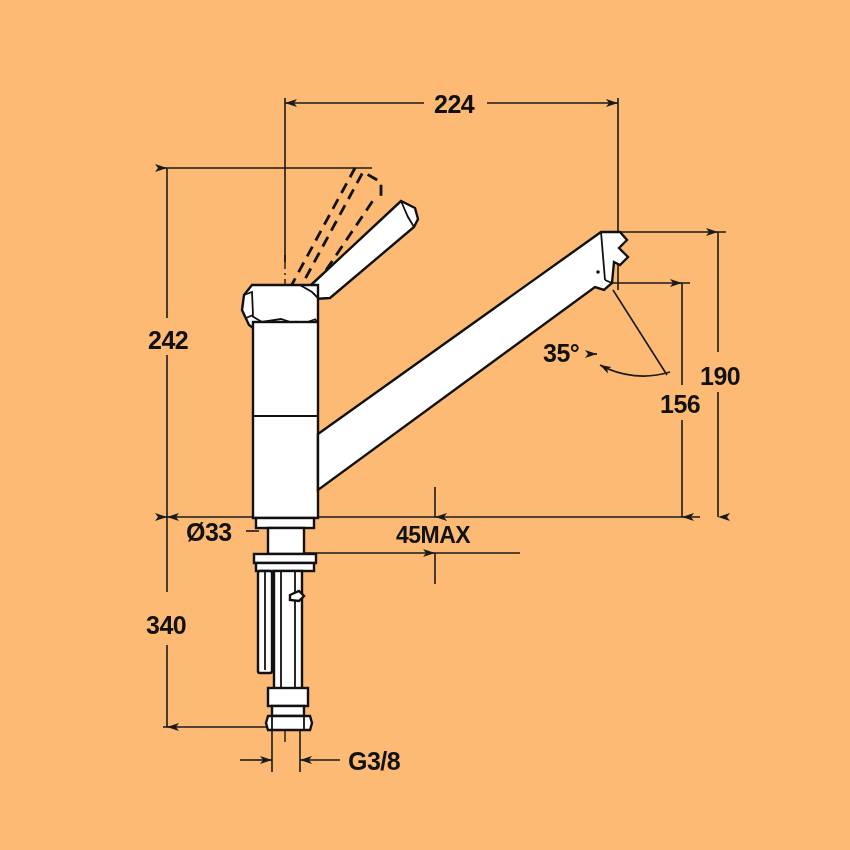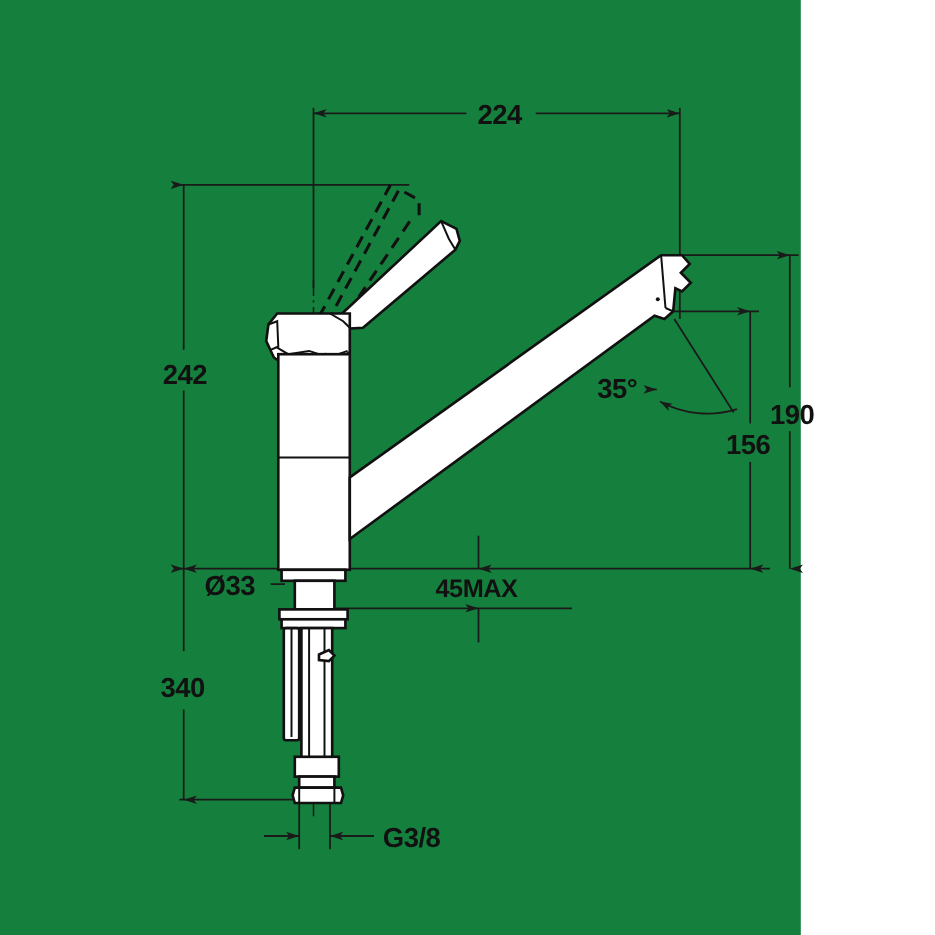--- a/index.html
+++ b/index.html
@@ -8,23 +8,23 @@
     background: #ffffff;
   }
   body {
     width: 850px;
     height: 850px;
     font-family: "Liberation Sans", sans-serif;
     overflow: hidden;
   }
   #drawing-root {
     position: relative;
-    width: 728px;
+    width: 850px;
     height: 850px;
-    background: #15803d;
+    background: #fdba74;
   }
   svg.tech-drawing {
     display: block;
     width: 850px;
     height: 850px;
   }
   .dim-text {
     font-family: "Liberation Sans", sans-serif;
     font-weight: bold;
     fill: #111111;

